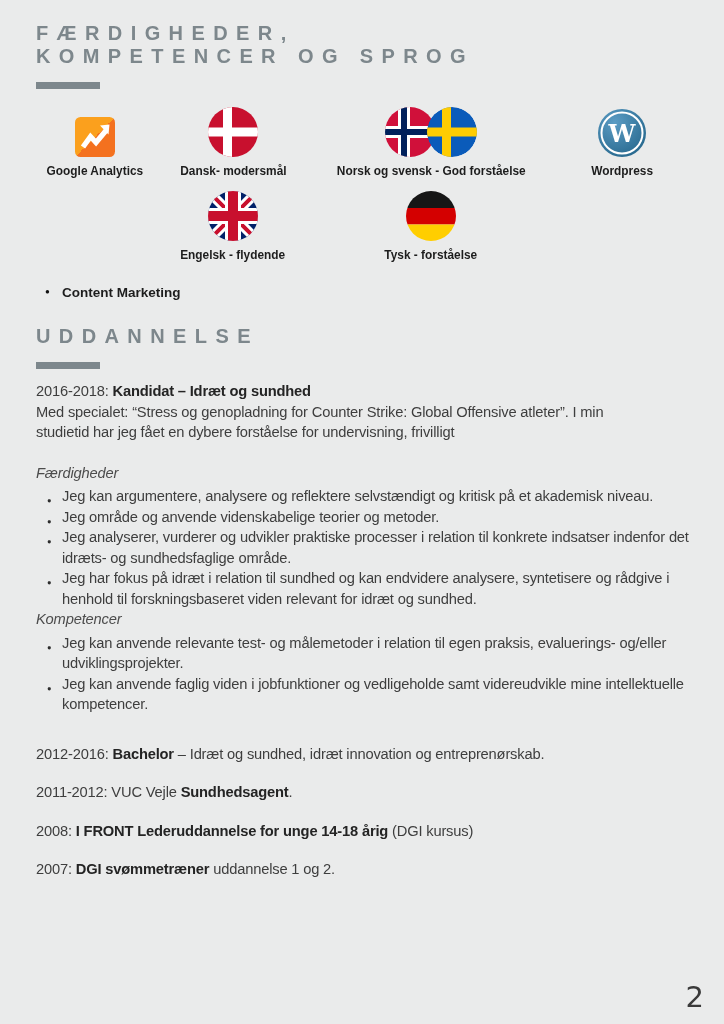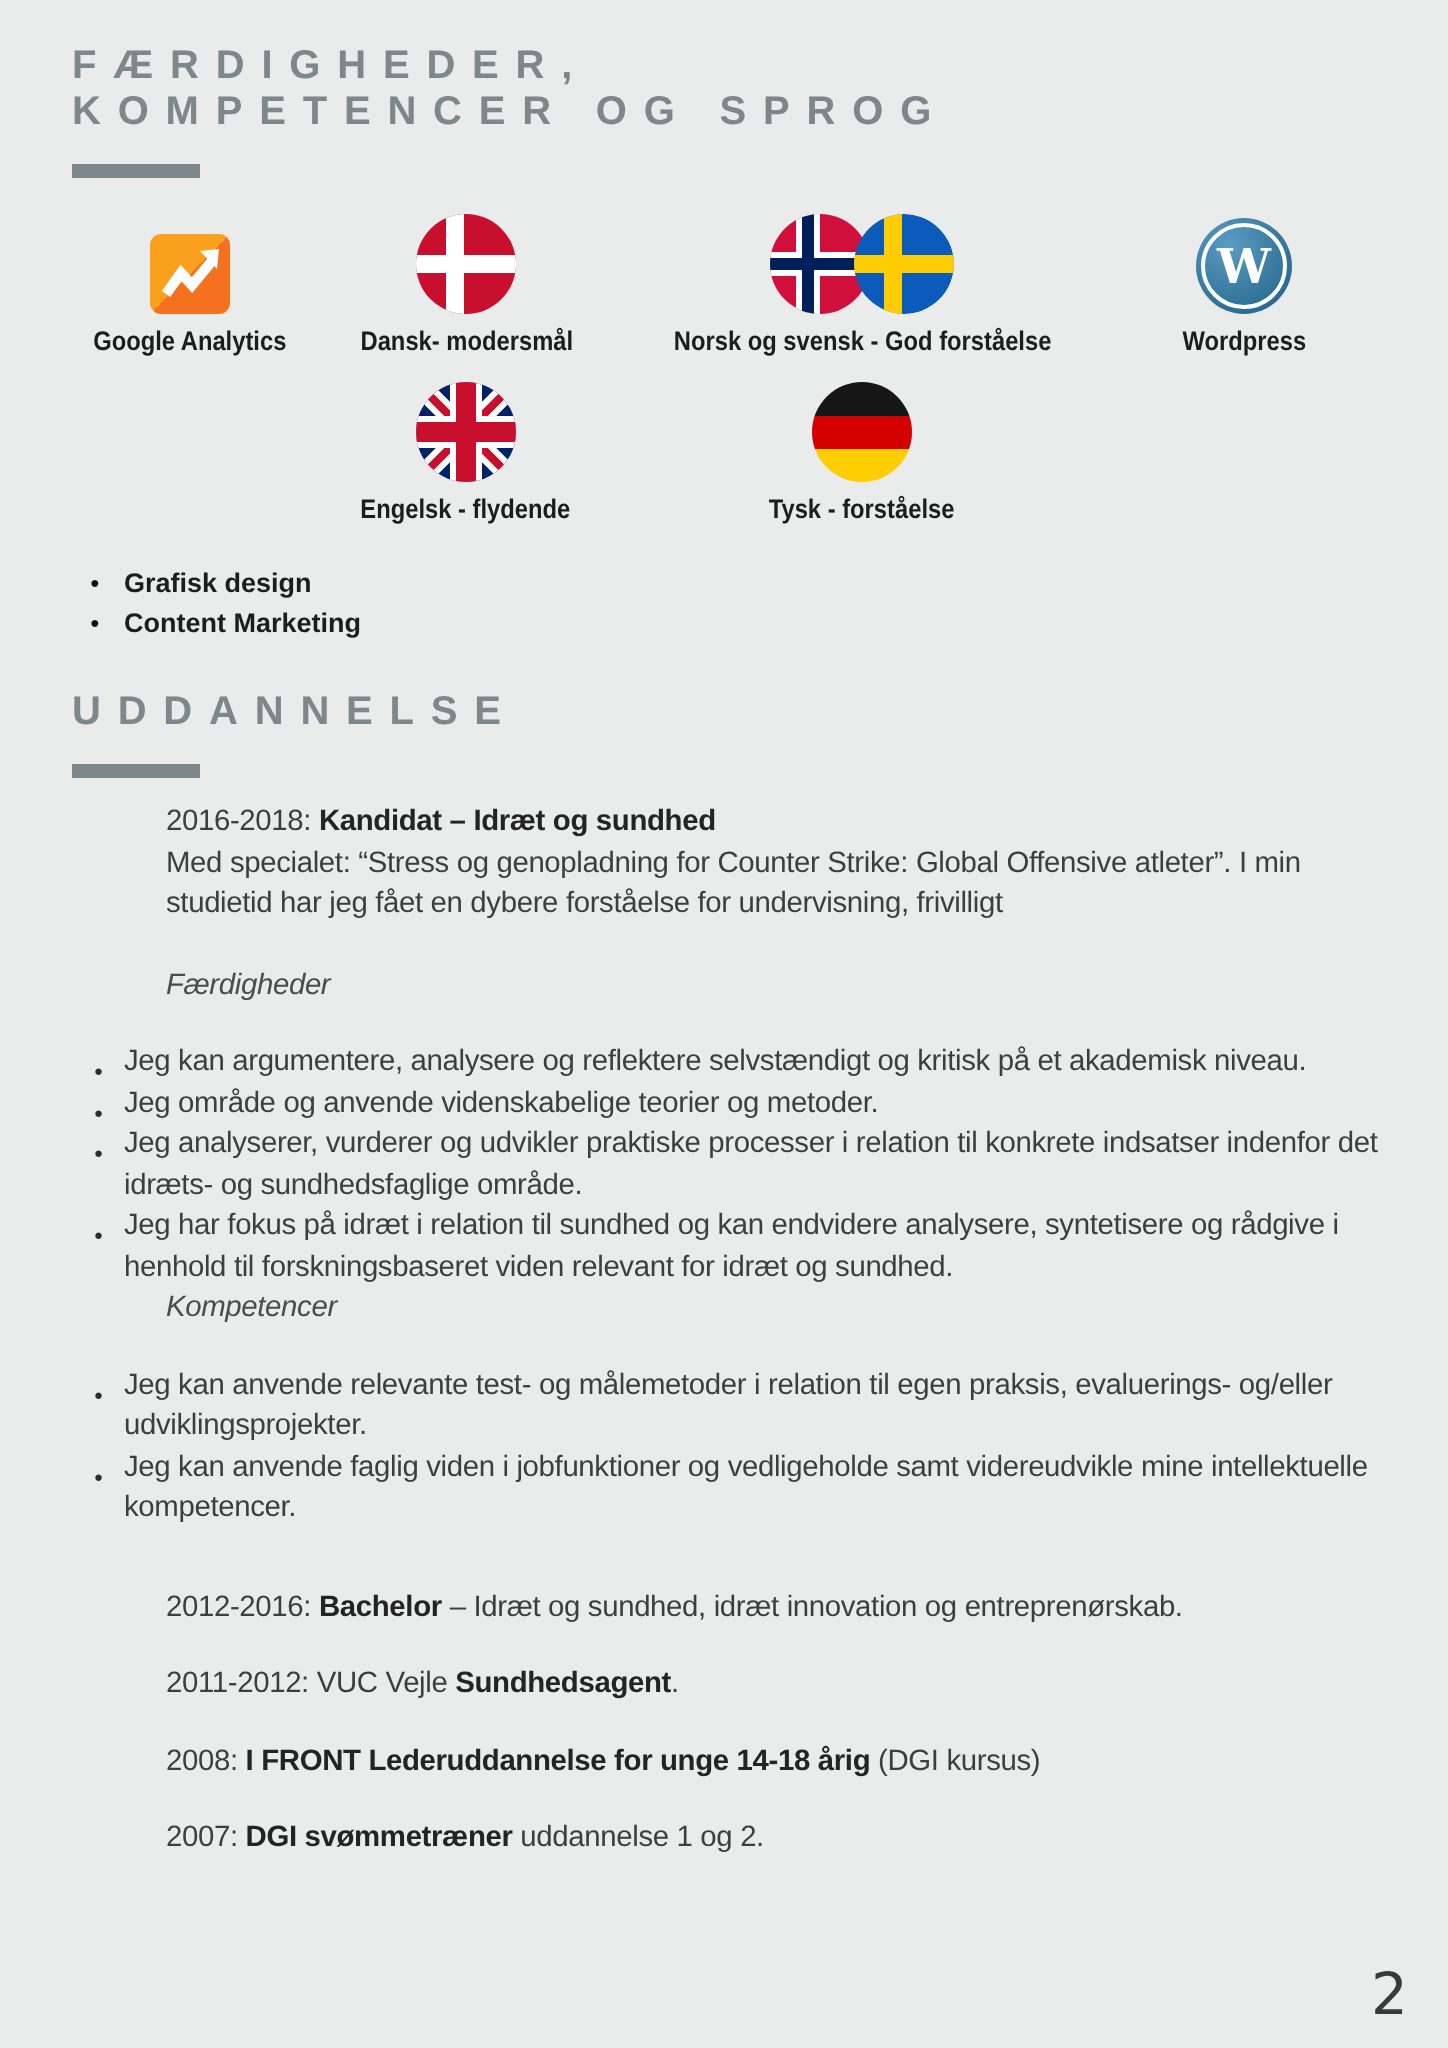--- a/index.html
+++ b/index.html
@@ -51,25 +51,25 @@
   .cond-list{list-style:none;margin:20px 0 0 0;padding:0 0 0 26px;}
   .cond-list li{position:relative;margin:2px 0;}
   .cond-list li::before{
     content:"●";position:absolute;left:-17px;top:4px;font-size:8px;color:#111;
   }
   .cond-list .cond{transform-origin:left top;text-align:left;}
 
   .edu-title{margin-top:24px;}
 
   
-  .body-text{font-size:14.7px;line-height:20.5px;letter-spacing:-0.012em;color:#3e3e3e;margin-left:47px;}
+  .body-text{font-size:14.7px;line-height:20.5px;letter-spacing:-0.012em;color:#3e3e3e;}
   .body-text b, .entry b{color:#242424;font-weight:700;}
   .kandidat{margin-top:12px;}
   .italic-label{font-style:italic;color:#4c4c4c;margin-top:20px;}
-  ul.edu-list{list-style:none;margin:18px 0 0 0;padding:0 0 0 26px;}
+  ul.edu-list{list-style:none;margin:3px 0 0 0;padding:0 0 0 26px;}
   ul.edu-list li{position:relative;}
   ul.edu-list li::before{
     content:"●";position:absolute;left:-15px;top:5px;font-size:7.5px;color:#2d2d2d;
   }
   .entry{margin-top:18px;}
   .entry.first{margin-top:29px;}
 
   .page-number{
     position:absolute;right:20px;bottom:10px;
     font-family:"DejaVu Sans",sans-serif;font-size:29px;color:#3a3a3a;font-weight:400;
@@ -210,21 +210,20 @@
             <rect x="0" y="17" width="50" height="16.5" fill="#d40000"></rect>
             <rect x="0" y="33.5" width="50" height="16.5" fill="#ffce00"></rect>
           </g>
         </svg>
       </div>
       <div class="cond">Tysk - forståelse</div>
     </div>
   </div>
 
   <ul class="cond-list">
-    <li><span class="cond">Grafisk design</span></li>
     <li><span class="cond">Content Marketing</span></li>
   </ul>
 
   <h1 class="section-title edu-title">UDDANNELSE</h1>
   <div class="accent-bar"></div>
 
   <div class="body-text kandidat">
     <div>
       <span>2016-2018: </span><b>Kandidat – Idræt og sundhed</b>
     </div>

